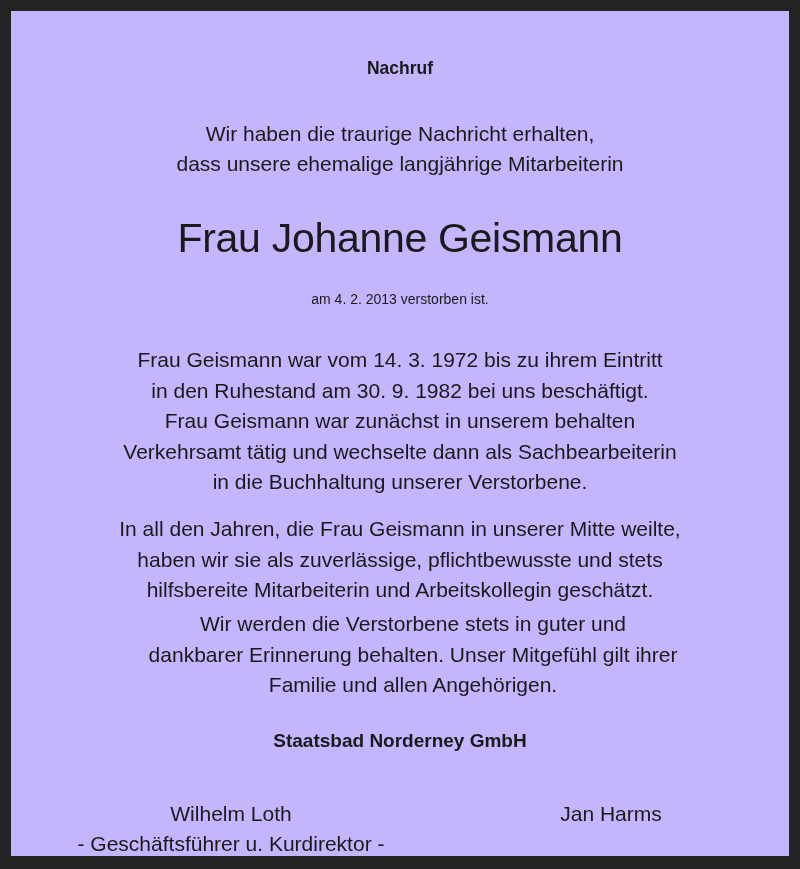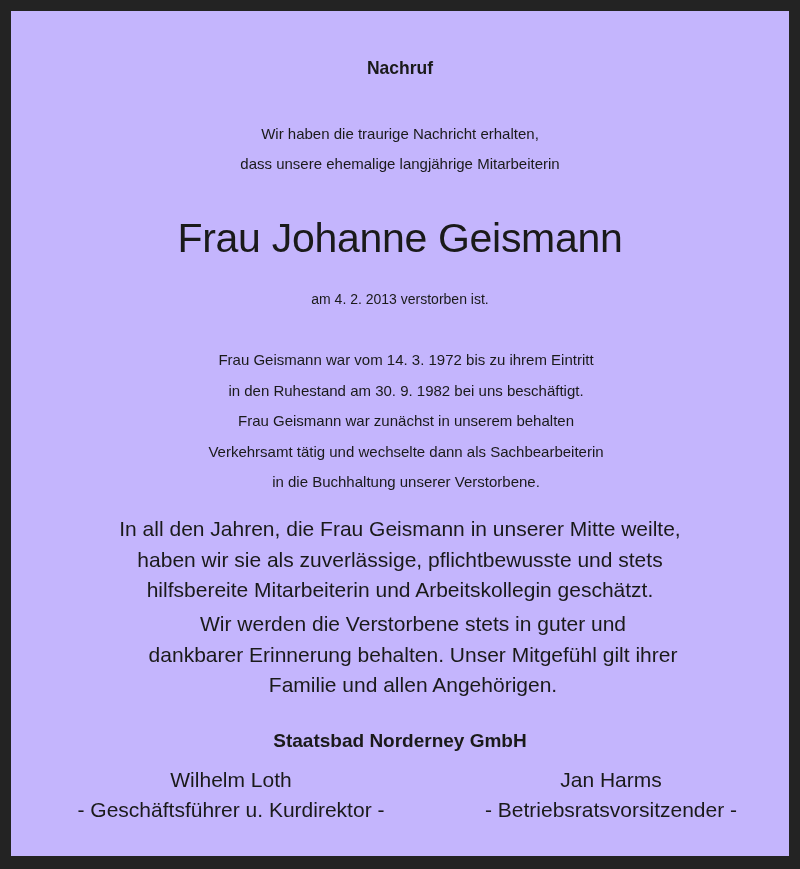--- a/index.html
+++ b/index.html
@@ -1,28 +1,28 @@
 <!DOCTYPE html>
 <html><head>
 <meta charset="utf-8">
 <style>
   html, body { margin:0; padding:0; }
   body { width:800px; height:869px; background:#232323; position:relative; overflow:hidden;
          font-family:"Liberation Sans", sans-serif; color:#1a1a1a; }
   .card { position:absolute; left:11px; top:11px; width:778px; height:845px; background:#c4b5fd; }
   .line { position:absolute; left:0; width:778px; text-align:center; white-space:nowrap; }
   .heading { top:46px; font-size:19px; font-weight:bold; transform:scaleX(0.92); }
-  .intro { top:108px; font-size:15px; line-height:30px; }
+  .intro { top:108px; font-size:21px; line-height:30px; }
   .name { top:204px; font-size:41px; font-weight:normal; letter-spacing:-0.3px; }
   .date { top:280px; font-size:14px; }
-  .p1 { top:334px; font-size:15px; line-height:30.5px;margin-left:6px; }
+  .p1 { top:334px; font-size:21px; line-height:30.5px; }
   .p2 { top:503px; font-size:21px; line-height:30.5px; }
   .p3 { top:598px; font-size:21px; line-height:30.5px;margin-left:13px; }
   .org { top:719px; font-size:19px; font-weight:bold; }
-  .sig { position:absolute; text-align:center; white-space:nowrap; font-size:21px; line-height:30px; }
+  .sig { position:absolute; text-align:center; white-space:nowrap; font-size:21px; line-height:30px;margin-top:34px; }
   .sig.left { left:40px; width:360px; top:754px; }
   .sig.right { left:420px; width:360px; top:754px; }
   .para { display:block; }
 </style>
 </head>
 <body>
 
 <div class="card">
   <div class="line heading">Nachruf</div>
 
@@ -56,15 +56,14 @@
   </div>
 
   <div class="line org">Staatsbad Norderney GmbH</div>
 
   <div class="sig left">
     <span class="para">Wilhelm Loth</span>
     <span class="para">- Geschäftsführer u. Kurdirektor -</span>
   </div>
   <div class="sig right">
     <span class="para">Jan Harms</span>
-    <span class="para">- Betriebsratsvorsitzender -</span>
   </div>
 </div>
 
 </body></html>

